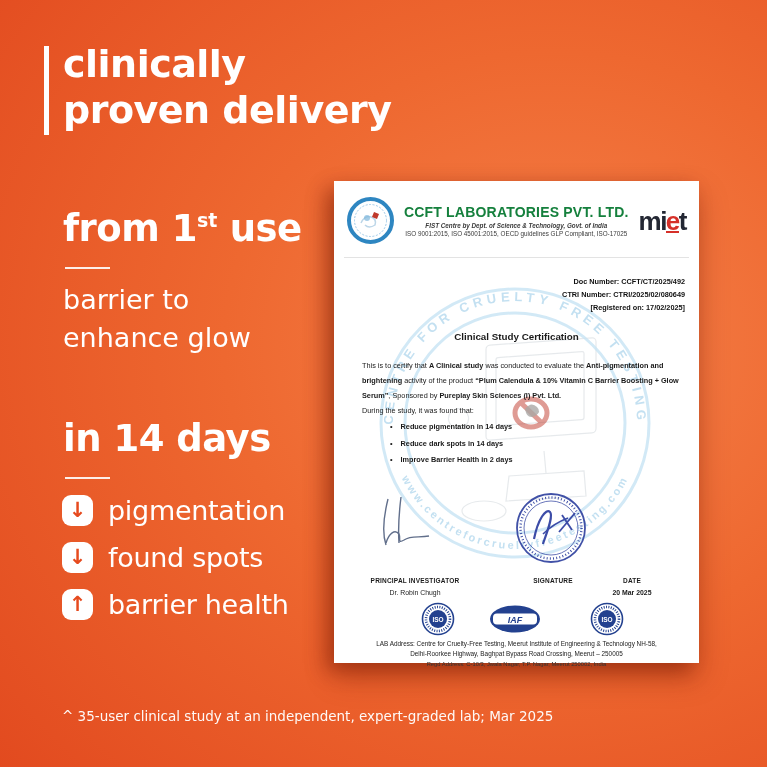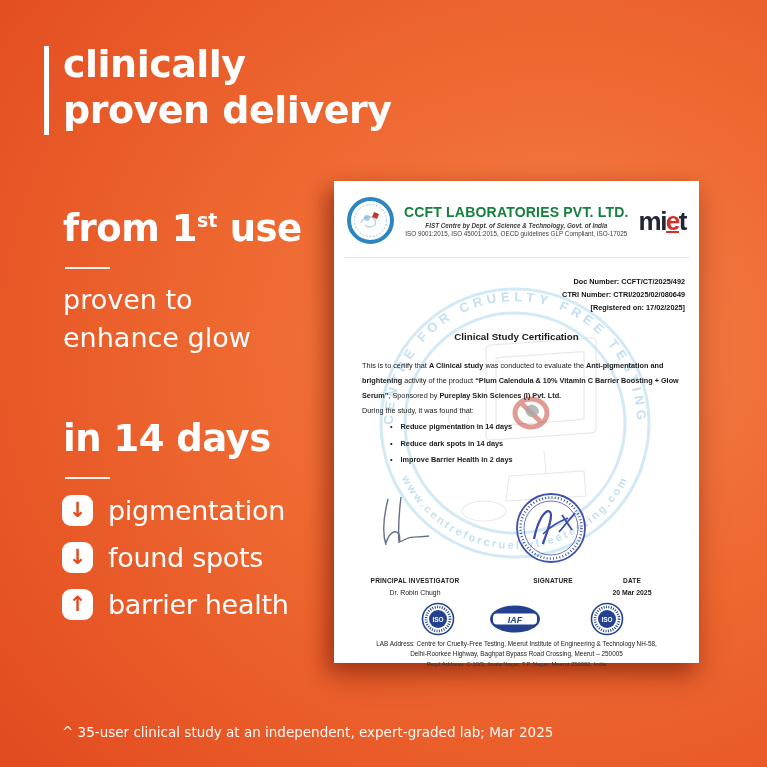--- a/index.html
+++ b/index.html
@@ -16,21 +16,21 @@
   .in14{left:63px;top:417px;}
   .rule{position:absolute;width:45px;height:2px;background:rgba(255,255,255,.9);}
   .rule1{left:65px;top:267px;}
   .rule2{left:65px;top:477px;}
   .subclaim{position:absolute;left:63px;top:281px;color:#fff;font-size:27px;font-weight:400;line-height:1.42;}
   .benefits{position:absolute;left:62px;top:495px;display:flex;flex-direction:column;gap:16px;}
   .benefit{display:flex;align-items:center;gap:15px;}
   .benefit-icon{width:31px;height:31px;background:#fff;border-radius:9px;display:flex;
     align-items:center;justify-content:center;color:#e64a1e;font-size:21px;font-weight:700;line-height:1;}
   .benefit-label{color:#fff;font-size:27px;font-weight:400;letter-spacing:-0.3px;}
-  .footnote{position:absolute;left:62px;top:724px;color:rgba(255,255,255,.96);font-size:13.5px;}
+  .footnote{position:absolute;left:62px;top:708px;color:rgba(255,255,255,.96);font-size:13.5px;}
   
   .certificate{position:absolute;left:334px;top:181px;width:365px;height:482px;background:#fff;
     box-shadow:-8px 8px 18px rgba(110,20,0,.42), 0 14px 28px rgba(110,20,0,.30);
     font-family:"Liberation Sans",sans-serif;color:#1a1a1a;}
   .cert-layer{position:absolute;inset:0;z-index:1;}
   .wm{position:absolute;inset:0;z-index:0;}
   .cert-header{position:absolute;top:16px;left:13px;right:13px;display:flex;align-items:center;gap:6px;}
   .lab-title-block{flex:1;text-align:center;}
   .lab-name{font-size:14px;font-weight:700;color:#15803d;letter-spacing:.2px;}
   .lab-sub1{font-size:6.3px;font-style:italic;font-weight:700;color:#3a3a3a;margin-top:2px;}
@@ -65,21 +65,21 @@
 
   <div class="headline">
     <div>clinically</div>
     <div>proven delivery</div>
   </div>
 
   <div class="claim-title from-use"><span>from 1</span><sup>st</sup><span> use</span></div>
   <div class="rule rule1"></div>
 
   <div class="subclaim">
-    <div>proven to</div>
+    <div>barrier to</div>
     <div>enhance glow</div>
   </div>
 
   <div class="claim-title in14">in 14 days</div>
   <div class="rule rule2"></div>
 
   <div class="benefits">
     <div class="benefit">
       <span class="benefit-icon">
           <span>↓</span>

